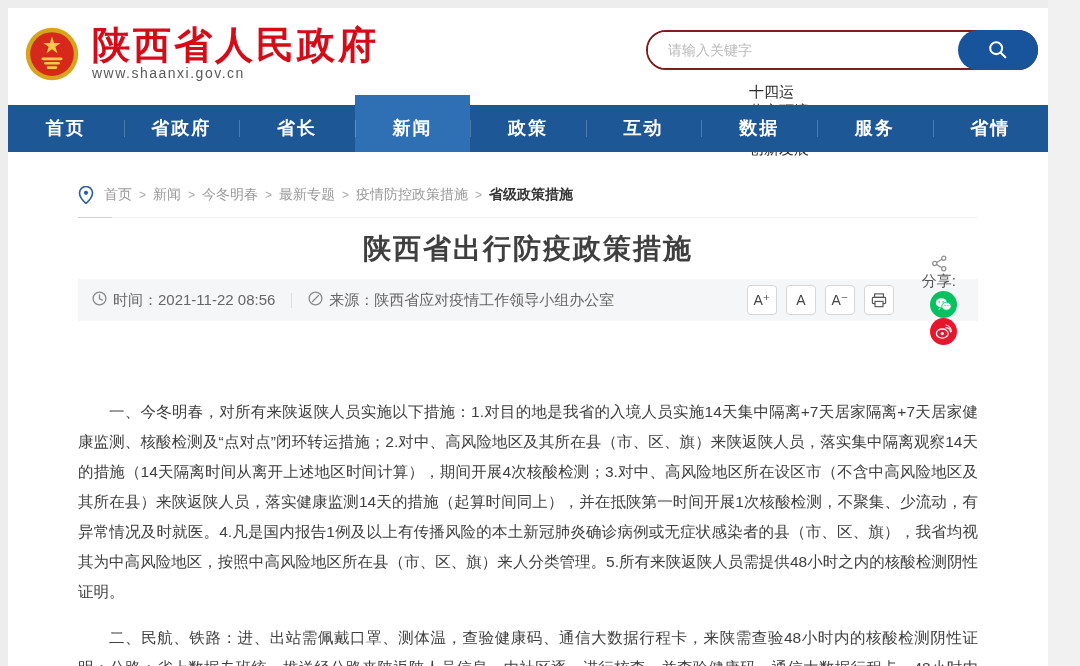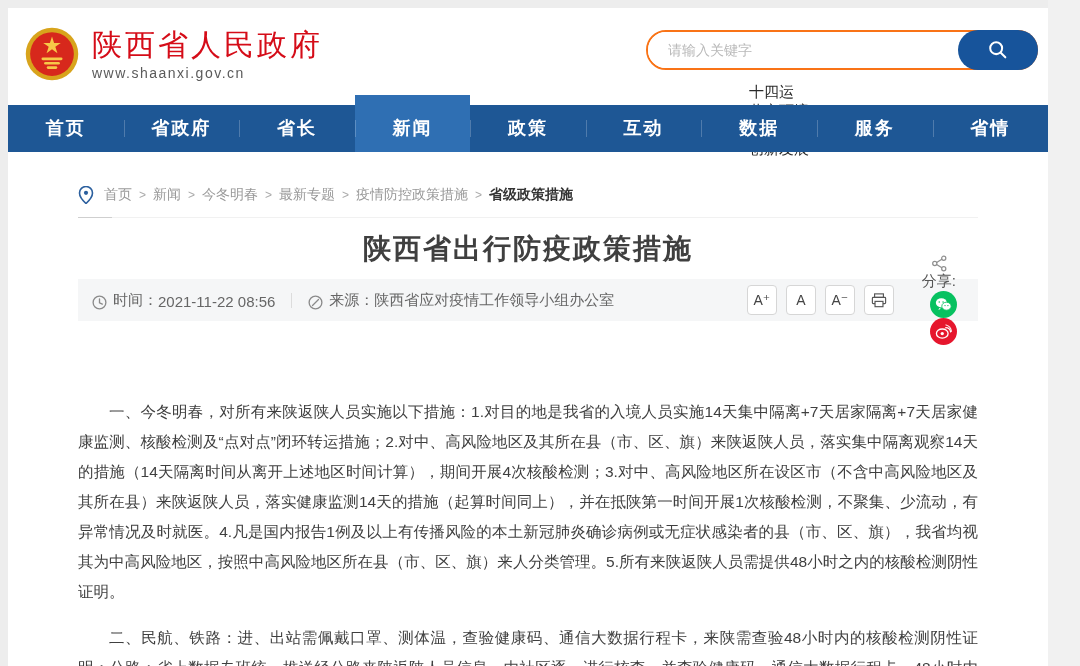--- a/index.html
+++ b/index.html
@@ -8,24 +8,24 @@
   .page { position:relative; width:1080px; height:666px; background:#fff; overflow:hidden; }
   .frame-top { position:absolute; top:0; left:0; width:1080px; height:8px; background:#ededed; }
   .frame-left { position:absolute; top:0; left:0; width:8px; height:666px; background:#ededed; }
   .frame-right { position:absolute; top:0; left:1048px; width:32px; height:666px; background:#f1f1f1; }
   .inner { position:absolute; left:8px; top:8px; width:1040px; height:658px; background:#fff; }
 
   
   header { position:relative; height:97px; background:#fff; }
   .logo { position:absolute; left:16px; top:18px; display:flex; align-items:center; cursor:pointer; }
   .logo-text { margin-left:12px; }
-  .site-name { color:#d50c18; font-size:30px; font-weight:normal; letter-spacing:3px; line-height:34px; }
+  .site-name { color:#d50c18; font-size:38px; font-weight:bold; letter-spacing:3px; line-height:34px; }
   .site-url { color:#5a5a5a; font-size:14px; letter-spacing:1.5px; margin-top:3px; }
   .search-area { position:absolute; top:22px; right:10px; width:392px; }
-  .search-box { position:relative; width:392px; height:40px; border:2px solid #f97316; border-radius:21px; background:#fff; }
+  .search-box { position:relative; width:392px; height:40px; border:2px solid #7f1d1d; border-radius:21px; background:#fff; }
   .search-box input { width:100%; height:36px; border:none; outline:none; border-radius:19px; padding:0 92px 0 20px; font-size:14px; color:#333; font-family:inherit; }
   .search-box input::placeholder { color:#b9b9b9; }
   .search-btn { position:absolute; right:-2px; top:-2px; width:80px; height:40px; border:none; border-radius:20px; background:#17549b; cursor:pointer; display:flex; align-items:center; justify-content:center; }
   .recommend { margin-top:13px; display:flex; align-items:center; font-size:15px; }
   .rec-label { color:#6d28d9; font-weight:bold;font-style:italic; }
   .rec-links { display:flex; margin-left:28px;flex-direction:column; }
   .rec-link { color:#2a2a2a; margin-right:22px; cursor:pointer; text-decoration:none; white-space:nowrap; }
   .rec-link:last-child { margin-right:0; }
 
   
@@ -43,21 +43,21 @@
   .crumb::after { content:">"; color:#aaa; margin:0 7px; font-size:12px; }
   .crumb.active { color:#333; font-weight:bold; }
   .crumb.active::after { content:""; margin:0; }
   .crumb-divider { margin-top:13px; height:1px; background:#f1f1f1; position:relative; }
   .crumb-divider::before { content:""; position:absolute; left:0; top:0; width:34px; height:1px; background:#cfcfcf; }
 
   h1 { margin-top:13px; text-align:center; font-size:28px; line-height:36px; color:#3f3f3f; font-weight:600; letter-spacing:2px; }
 
   .meta-bar { margin-top:12px; height:42px; background:#f5f6f7; display:flex; align-items:center; padding:0 14px; font-size:15px; color:#666; }
   .meta-left { display:flex; align-items:center; }
-  .meta-item { display:flex; align-items:flex-end; }
+  .meta-item { display:flex; align-items:flex-start; }
   .meta-item svg { margin-right:6px; }
   .meta-sep { width:1px; height:15px; background:#dcdcdc; margin:0 16px; }
   .meta-right { margin-left:auto; display:flex; align-items:center; }
   .tool-btn { width:30px; height:30px; background:#fff; border:1px solid #d6d6d6; border-radius:4px; margin-left:9px; font-size:14px; color:#444; display:flex; align-items:center; justify-content:center; cursor:pointer; font-family:inherit; }
   .share-group { display:flex; align-items:center; margin-left:22px;flex-direction:column; }
   .share-label { color:#555; margin:0 8px 0 6px; }
   .share-circle { width:27px; height:27px; border-radius:50%; display:flex; align-items:center; justify-content:center; margin-left:7px; cursor:pointer; }
   .share-circle.wechat { background:#07c160; }
   .share-circle.weibo { background:#e6162d; }
 

